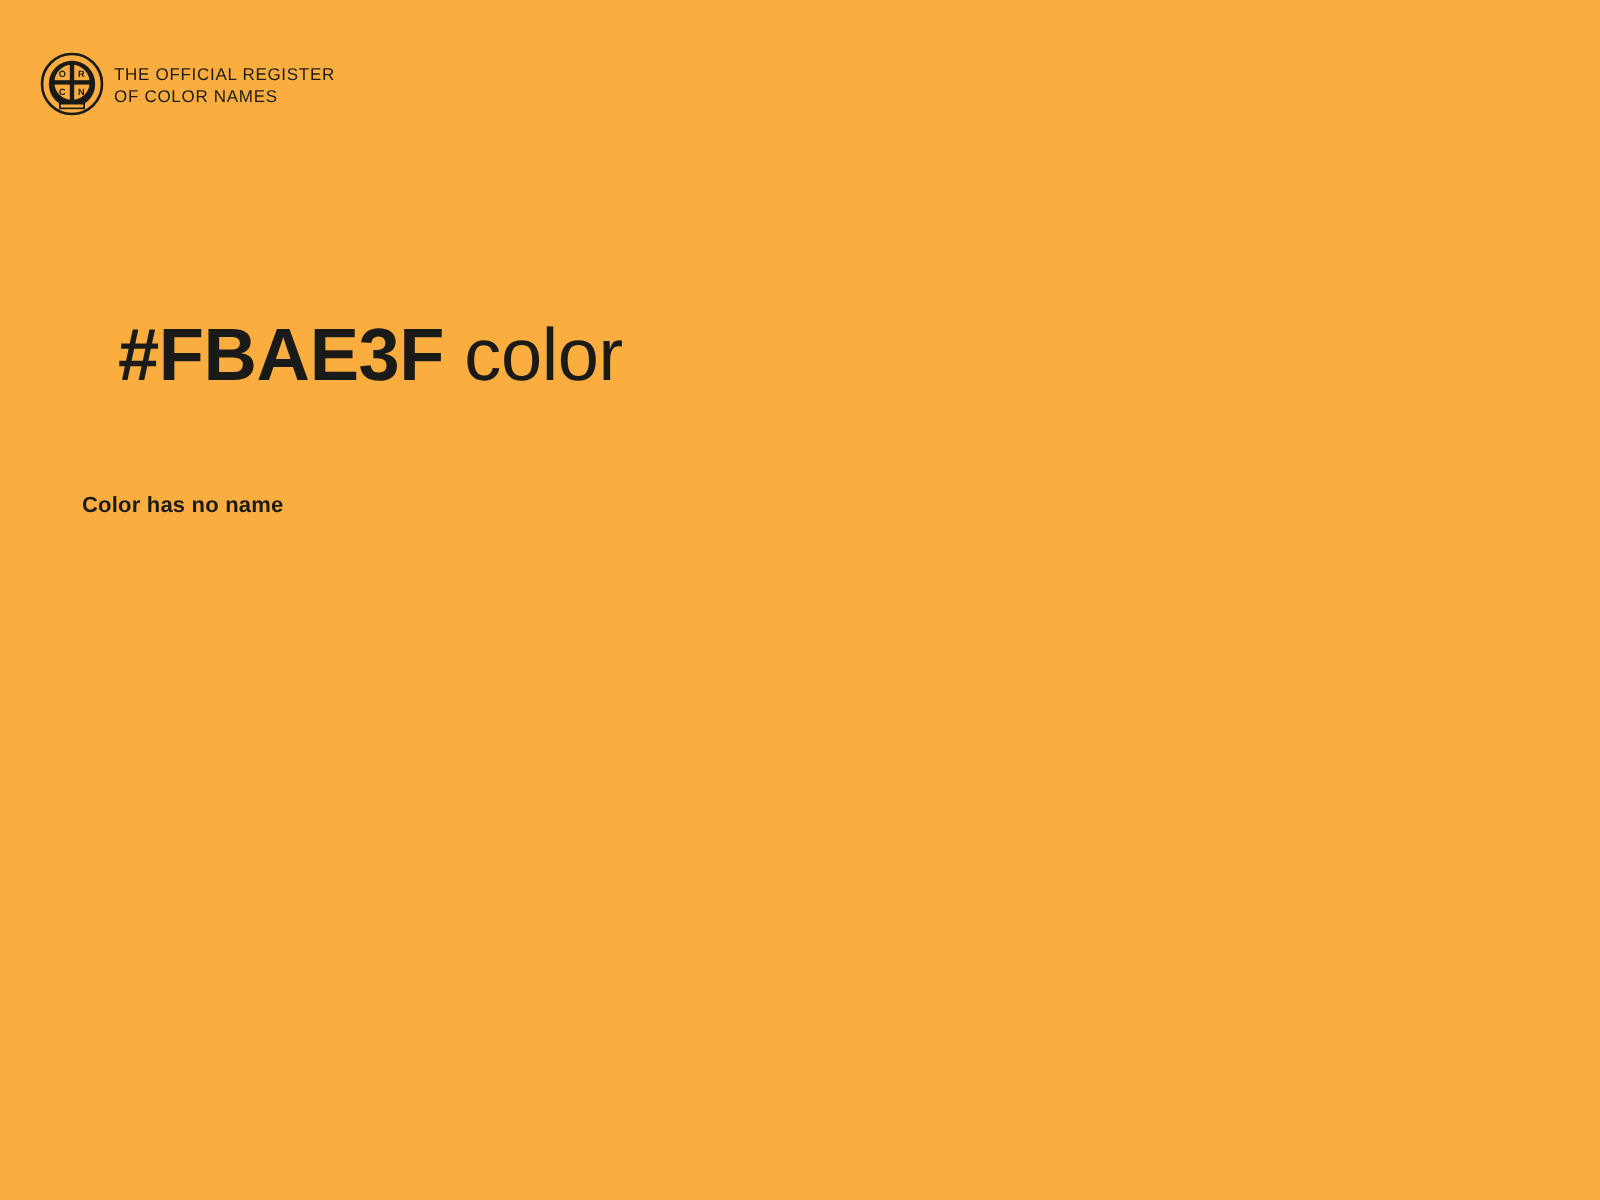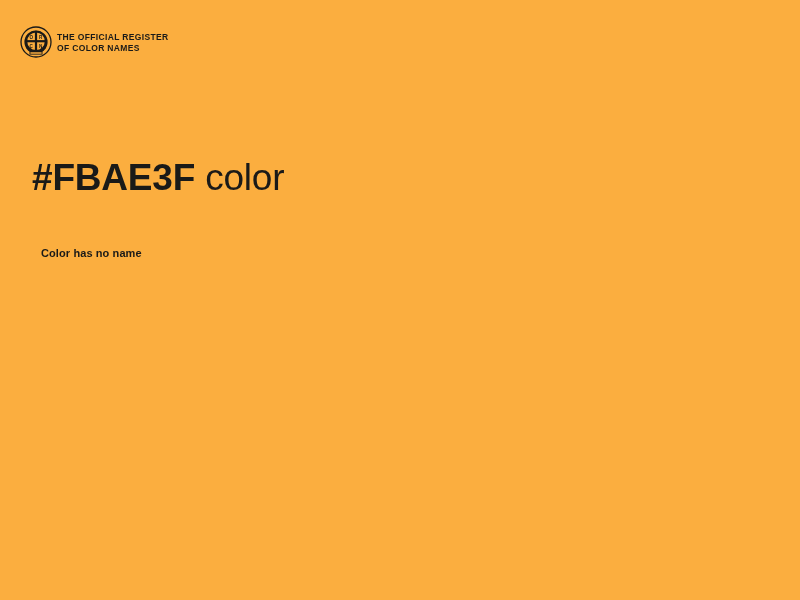--- a/index.html
+++ b/index.html
@@ -41,27 +41,27 @@
     justify-content: center;
     padding-top: 1px;
   }
   .brand-line {
     font-family: "Liberation Sans", sans-serif;
     font-size: 8.5px;
     line-height: 10.5px;
     letter-spacing: 0.35px;
     color: #1a1a18;
     white-space: nowrap;
-    font-weight: 700;
+    font-weight: 400;
   }
 
   
   .headline {
     position: absolute;
-    left: 32px;
+    left: 59px;
     top: 131px;
     font-size: 37px;
     line-height: 44px;
     color: #1a1a18;
     white-space: nowrap;
     letter-spacing: -0.2px;
   }
   .headline .hex {
     font-weight: 700;
   }

